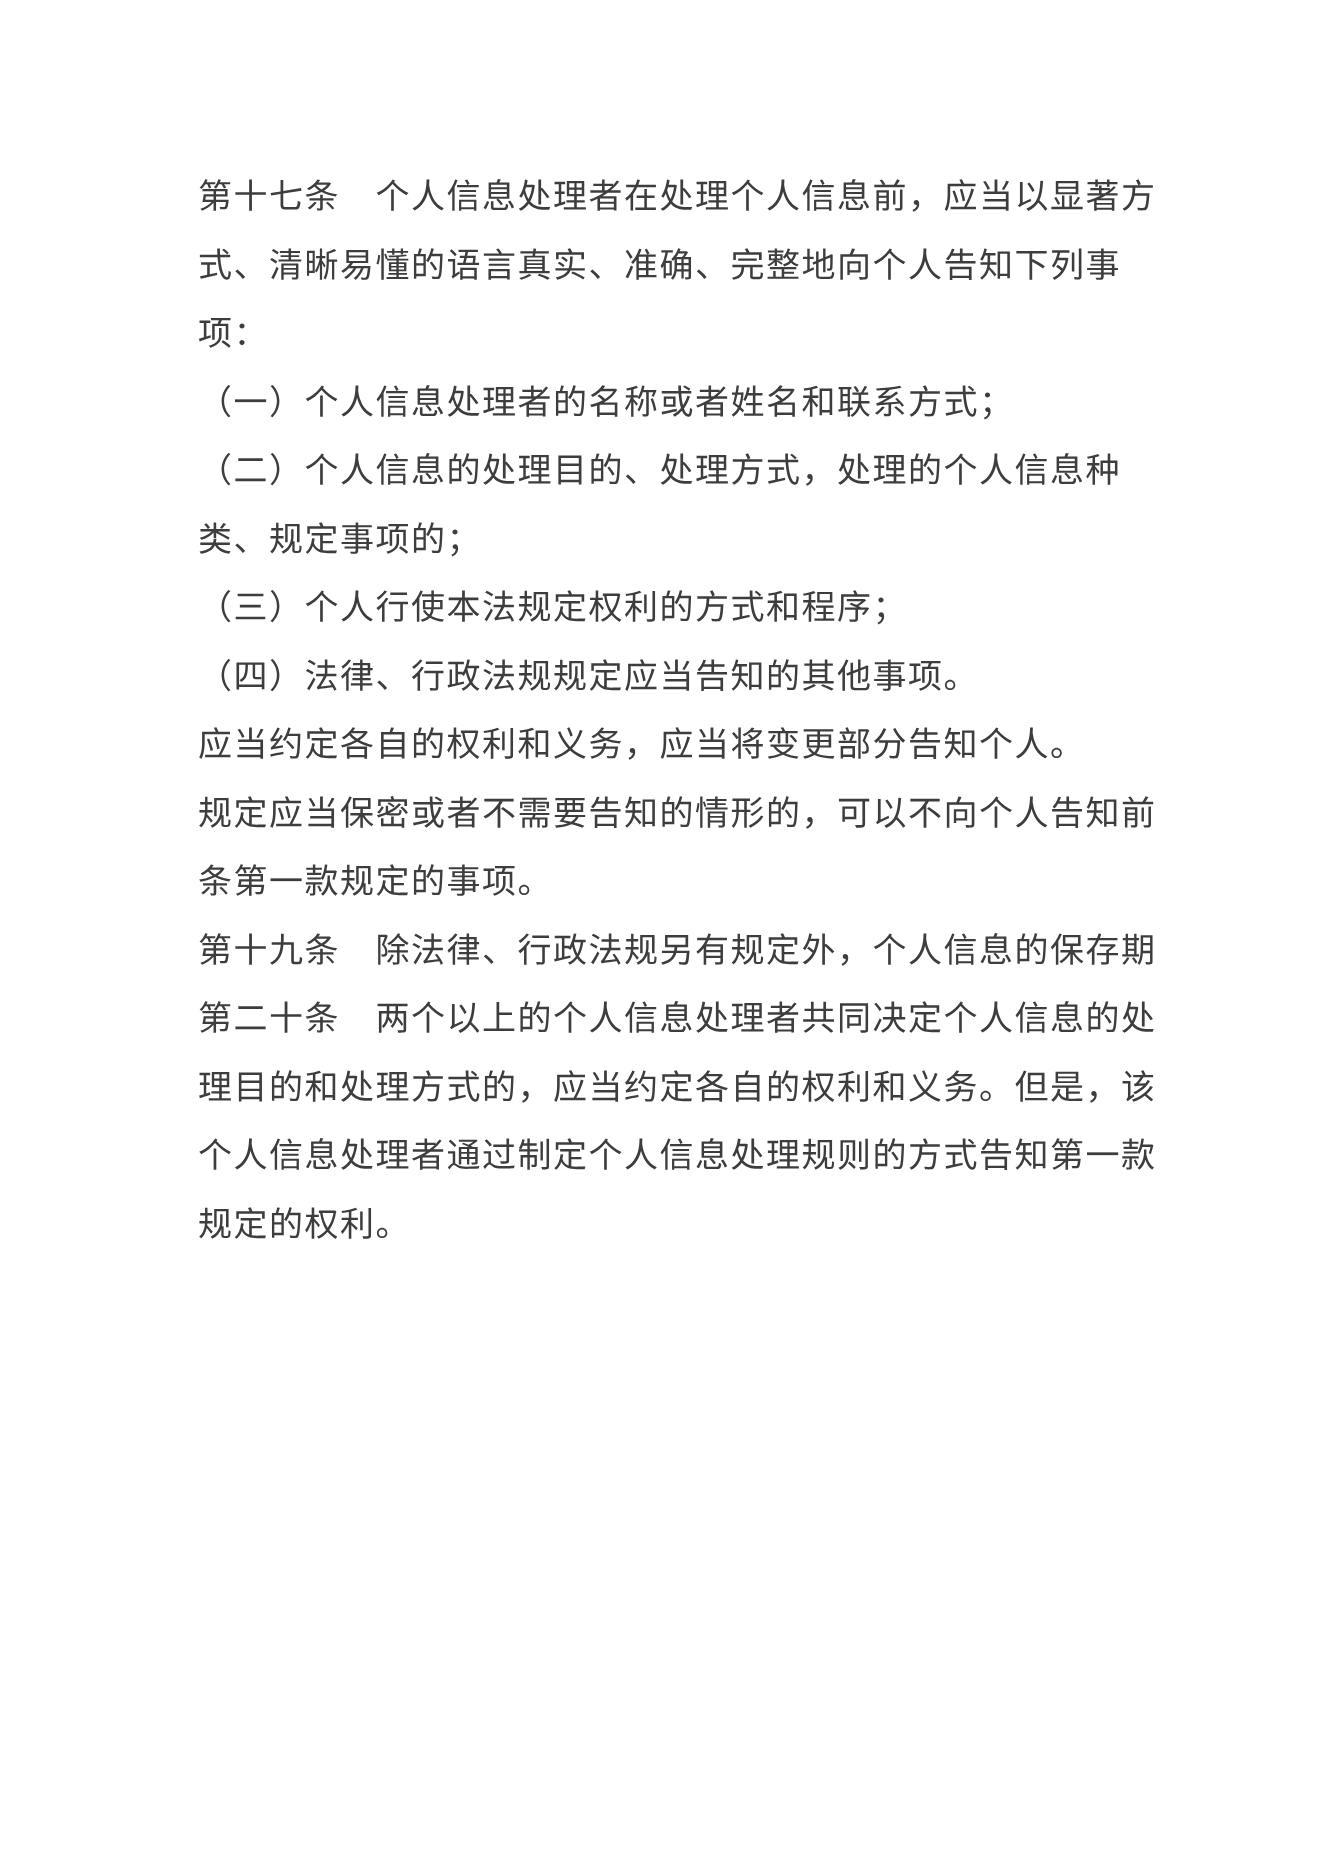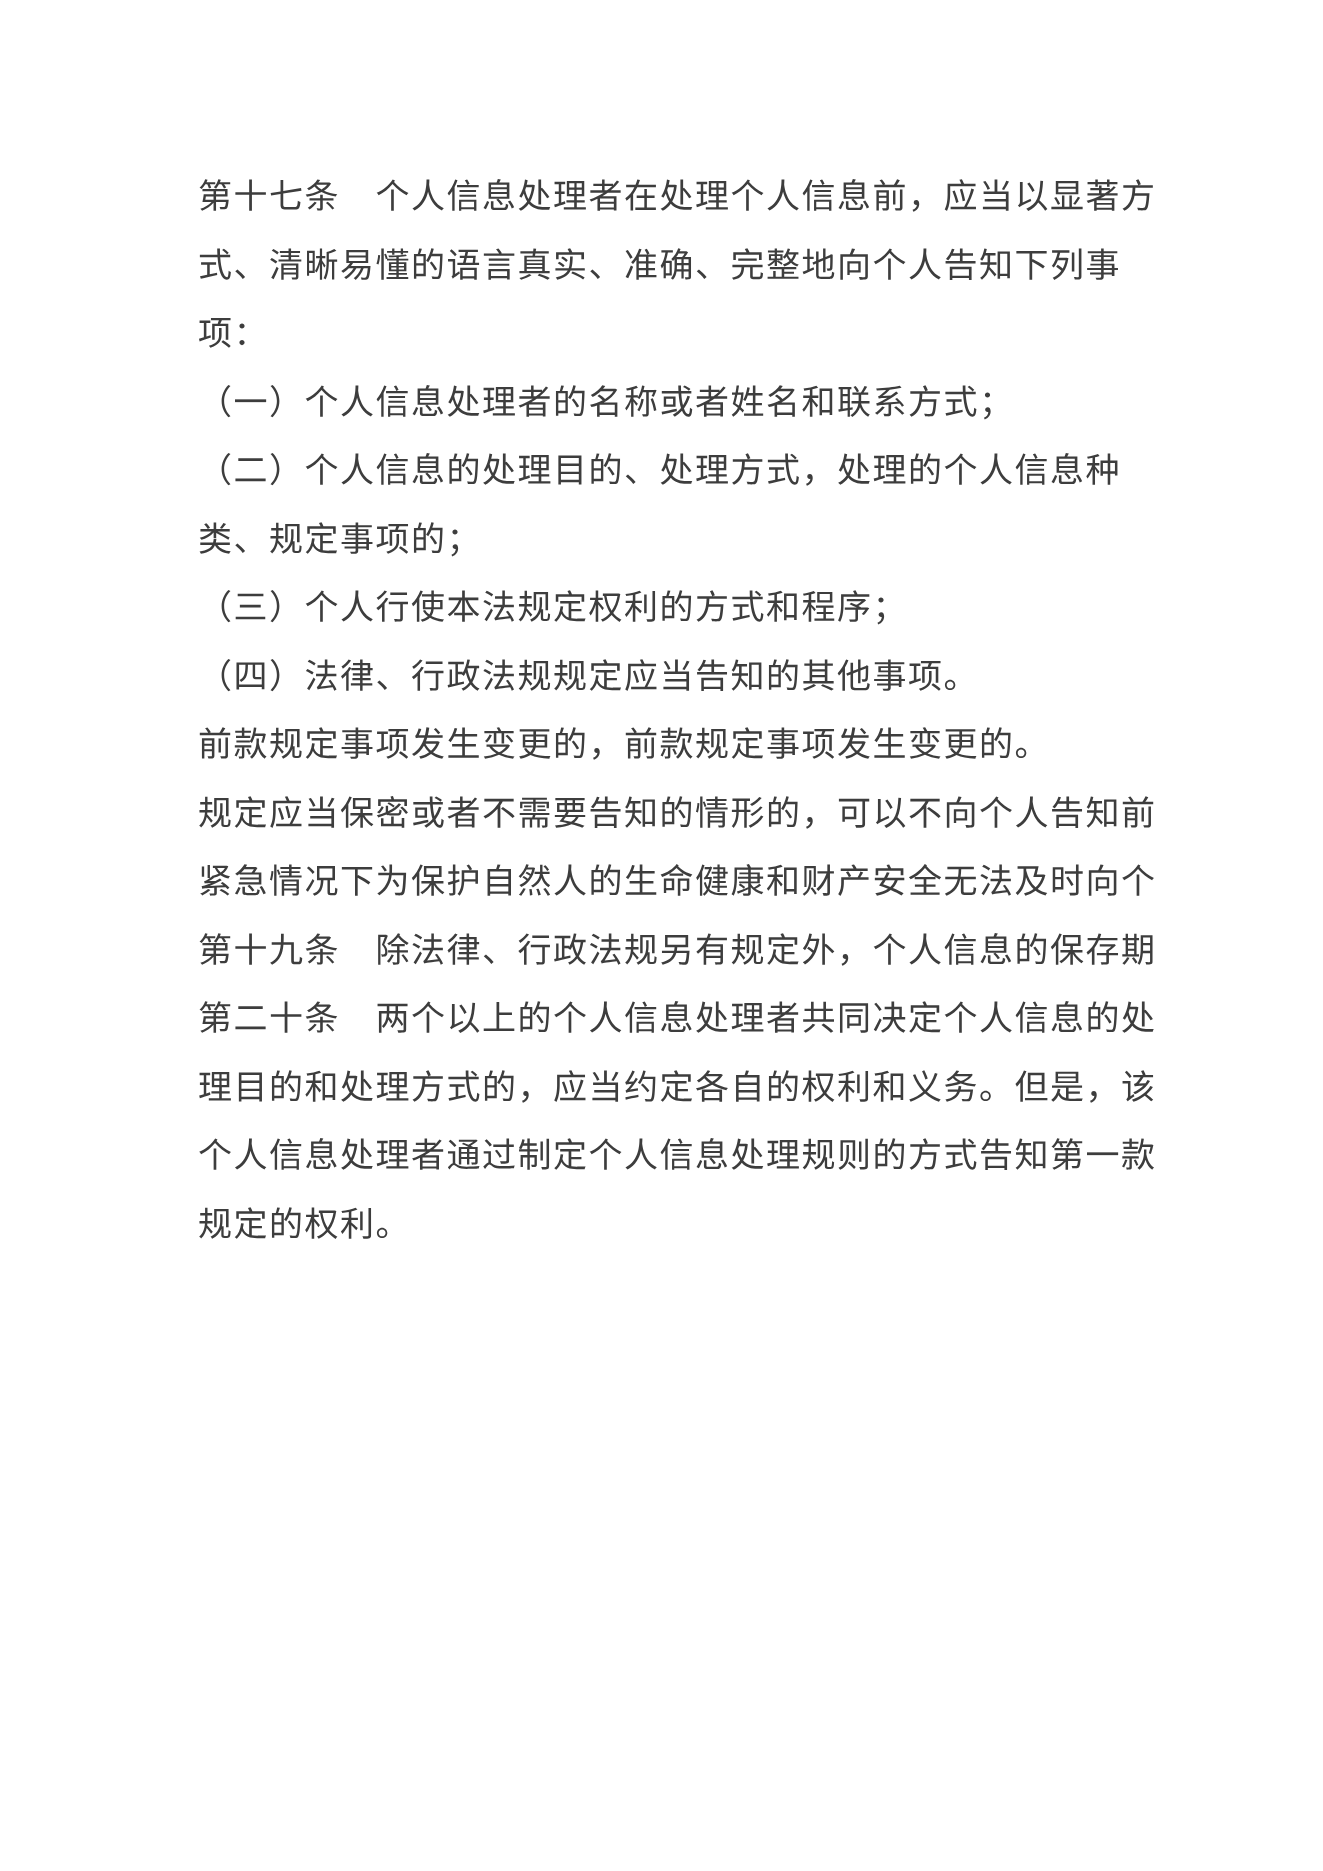--- a/index.html
+++ b/index.html
@@ -58,30 +58,30 @@
 
     <p class="paragraph">
       <span class="line">（三）个人行使本法规定权利的方式和程序；</span>
     </p>
 
     <p class="paragraph">
       <span class="line">（四）法律、行政法规规定应当告知的其他事项。</span>
     </p>
 
     <p class="paragraph">
-      <span class="line">前款规定事项发生变更的，前款规定事项发生变更的。</span>
+      <span class="line">应当约定各自的权利和义务，应当将变更部分告知个人。</span>
     </p>
 
 
     <p class="paragraph">
       <span class="line">规定应当保密或者不需要告知的情形的，可以不向个人告知前</span>
+      <span class="line">条第一款规定的事项。</span>
     </p>
 
     <p class="paragraph">
-      <span class="line">紧急情况下为保护自然人的生命健康和财产安全无法及时向个</span>
     </p>
 
     <p class="paragraph">
       <span class="line">第十九条　除法律、行政法规另有规定外，个人信息的保存期</span>
     </p>
 
     <p class="paragraph">
       <span class="line">第二十条　两个以上的个人信息处理者共同决定个人信息的处</span>
       <span class="line">理目的和处理方式的，应当约定各自的权利和义务。但是，该</span>
       <span class="line">个人信息处理者通过制定个人信息处理规则的方式告知第一款</span>

